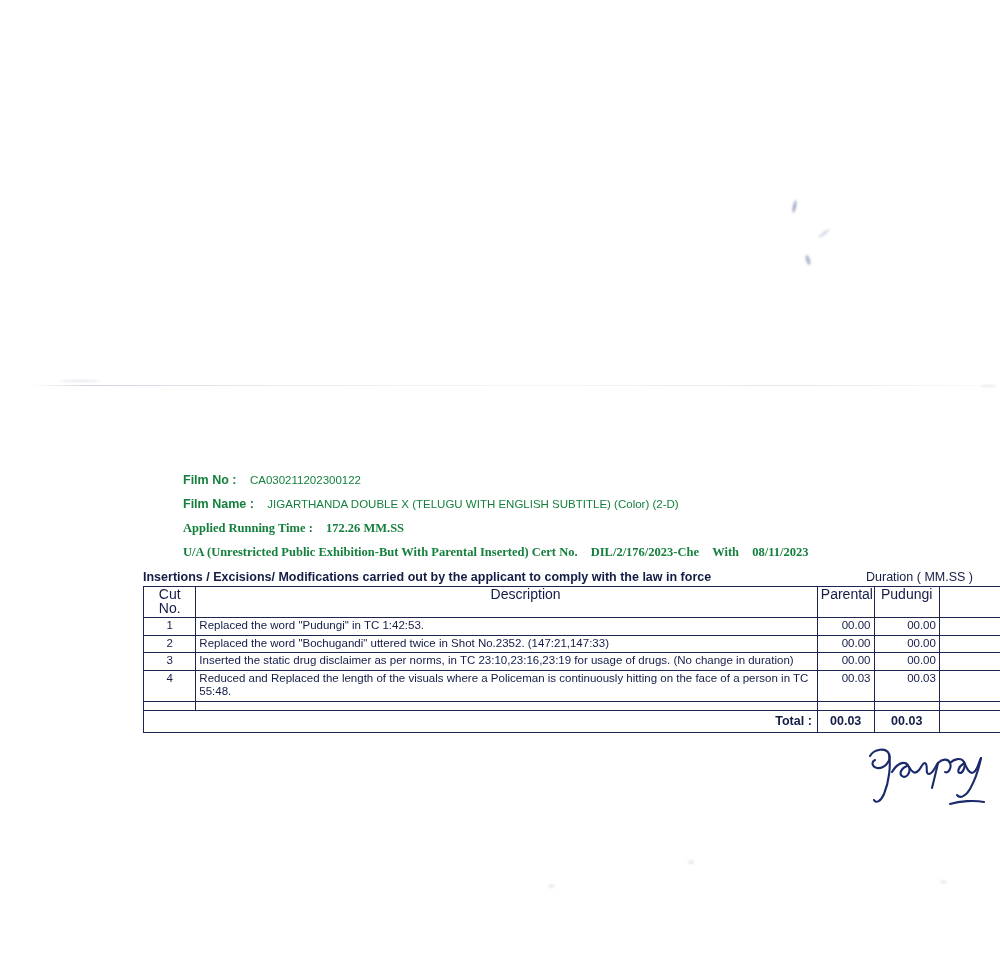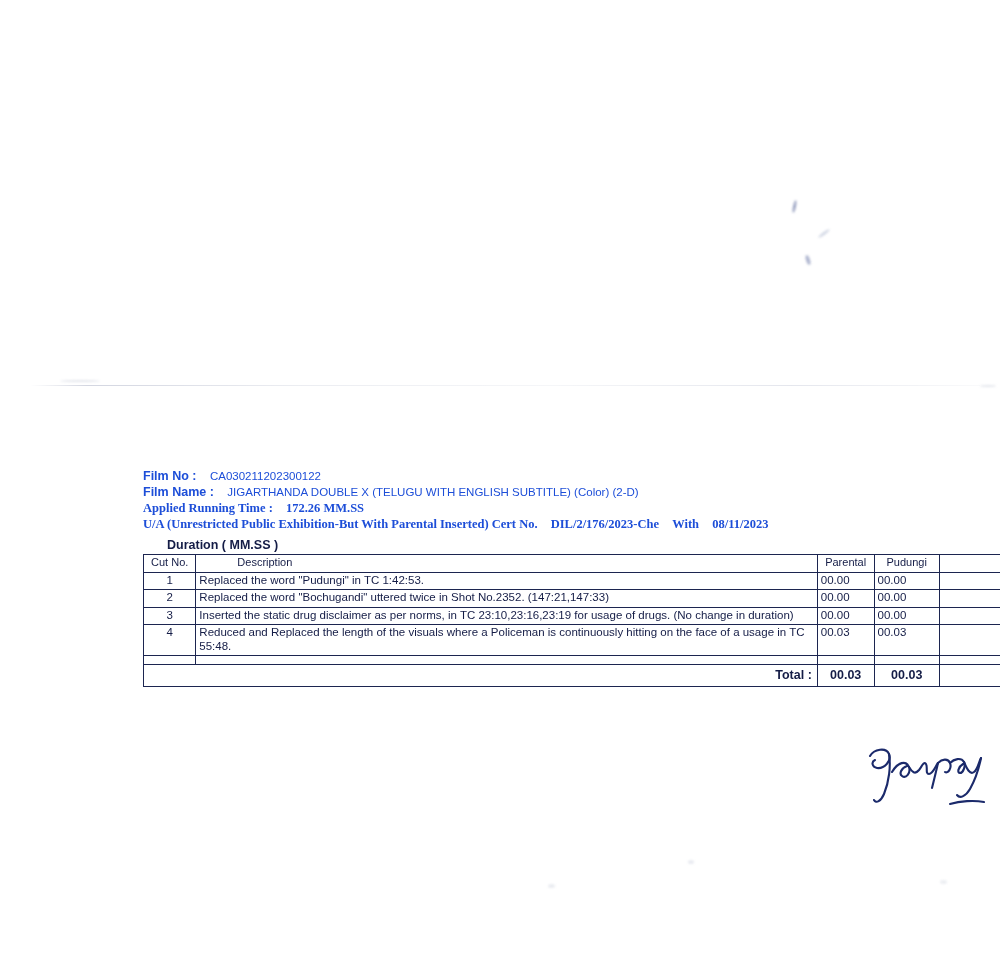--- a/index.html
+++ b/index.html
@@ -42,23 +42,24 @@
 
   .doc {
     position: absolute;
     left: 143px;
     top: 468px;
     width: 858px;
   }
 
   .meta-line {
     font-size: 12.5px;
-    line-height: 16px;
+    line-height: 24px;
     white-space: nowrap;
-    color: #1d4ed8;
+    color: #15803d;
+    margin-left: 40px;
   }
   .meta-line .lbl {
     font-weight: bold;
   }
   .meta-line .val {
     font-weight: normal;
   }
   .meta-line.bold-all, .meta-line.bold-all .val {
     font-weight: bold;
     font-family: Liberation Serif, serif;
@@ -78,21 +79,21 @@
     margin-top: 6px;
     padding-right: 28px;
   }
   .section-title {
     font-size: 12.5px;
     font-weight: bold;
     color: #141c46;
   }
   .duration-title {
     font-size: 12.5px;
-    font-weight: bold;
+    font-weight: normal;
     color: #141c46;
     padding-left: 24px;
   }
 
   table.cuts {
     border-collapse: collapse;
     width: 858px;
     margin-top: 2px;
     table-layout: fixed;
   }
@@ -108,23 +109,23 @@
   .c-del    { width: 52px; }
   .c-rep    { width: 60px; }
   .c-extra  { width: 56px; }
 
   .cell {
     padding: 1px 3px 2px 3px;
     font-size: 11.5px;
     line-height: 13.5px;
   }
   .cell.center { text-align: center; }
-  .cell.right  { text-align: left; }
-  .head .cell  { font-size: 11px; }
-  .head .cell.desc { text-align: left; margin-left: 38px; }
+  .cell.right  { text-align: right; }
+  .head .cell  { font-size: 14px; }
+  .head .cell.desc { text-align: center; margin-left: 38px; }
   .head .cell.no   { text-align: center; }
   .head .cell.num  { text-align: center; }
 
   tr.total td {
     border-top: 1px solid #0369a1;
   }
   .total-label {
     text-align: right;
     font-weight: bold;
     font-size: 12.5px;
@@ -185,20 +186,21 @@
   </div>
 
   <div class="meta-line bold-all">
     <span class="lbl">U/A (Unrestricted Public Exhibition-But With Parental Inserted) Cert No.</span>
     <span class="gap"></span><span class="val">DIL/2/176/2023-Che</span>
     <span class="gap"></span><span class="lbl">With</span>
     <span class="gap"></span><span class="val">08/11/2023</span>
   </div>
 
   <div class="section-row">
+    <div class="section-title">Insertions / Excisions/ Modifications carried out by the applicant to comply with the  law in force</div>
     <div class="duration-title">Duration ( MM.SS )</div>
   </div>
 
   <table class="cuts">
     <colgroup>
       <col class="c-no">
       <col class="c-desc">
       <col class="c-del">
       <col class="c-rep">
       <col class="c-extra">
@@ -272,21 +274,21 @@
           </td>
         <td>
             <div class="cell"></div>
           </td>
       </tr>
       <tr>
         <td>
             <div class="cell center">4</div>
           </td>
         <td>
-            <div class="cell">Reduced and Replaced the length of the visuals where a Policeman is continuously hitting on the face of a usage in TC 55:48.</div>
+            <div class="cell">Reduced and Replaced the length of the visuals where a Policeman is continuously hitting on the face of a person in TC 55:48.</div>
           </td>
         <td>
             <div class="cell right">00.03</div>
           </td>
         <td>
             <div class="cell right">00.03</div>
           </td>
         <td>
             <div class="cell"></div>
           </td>

